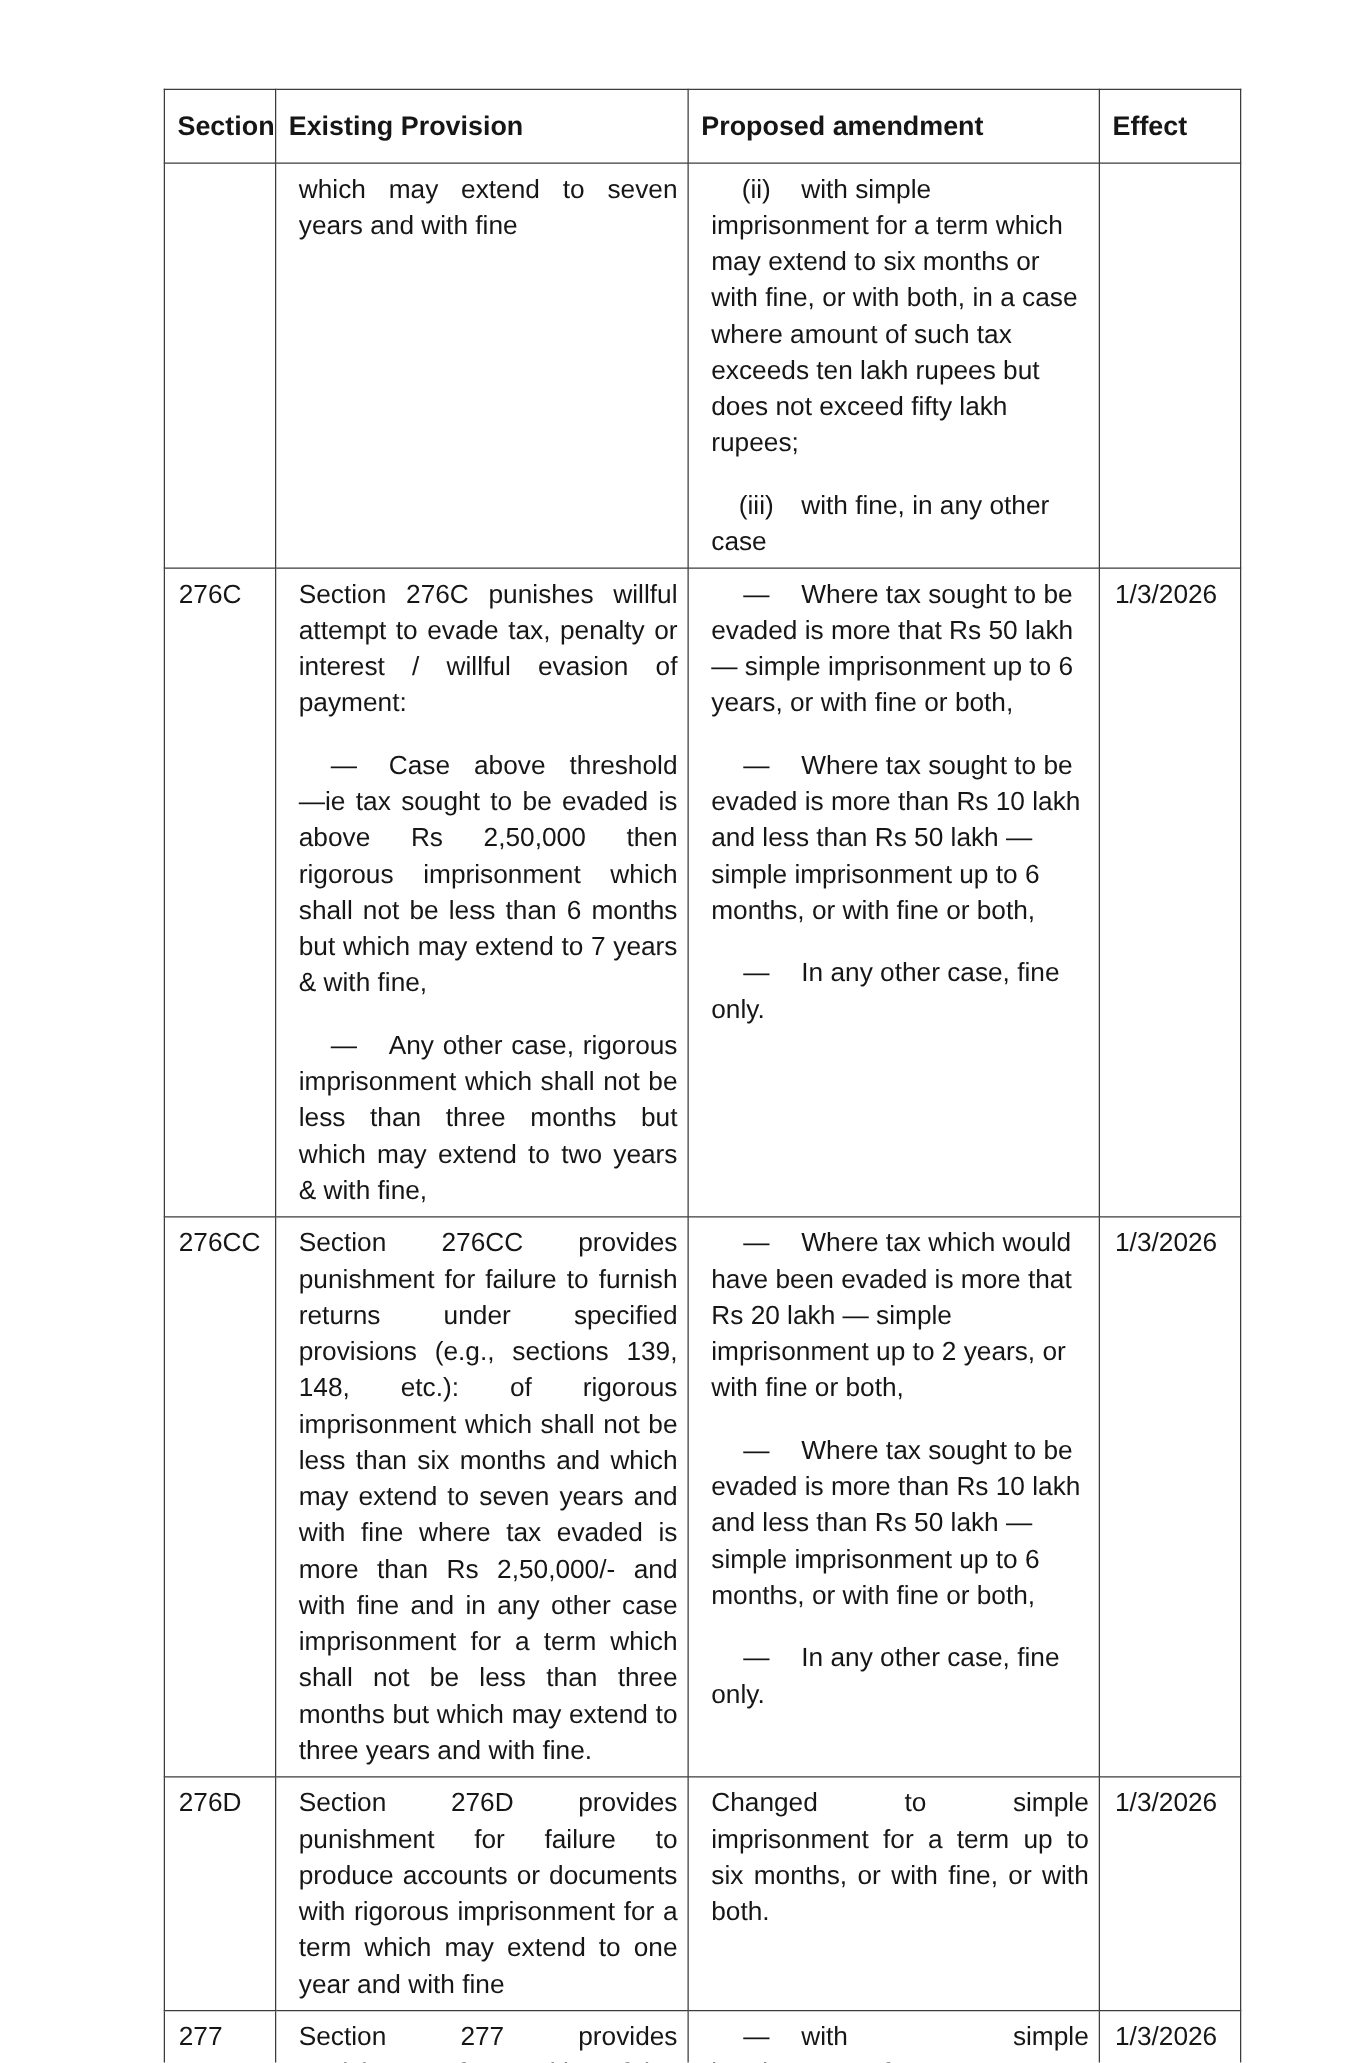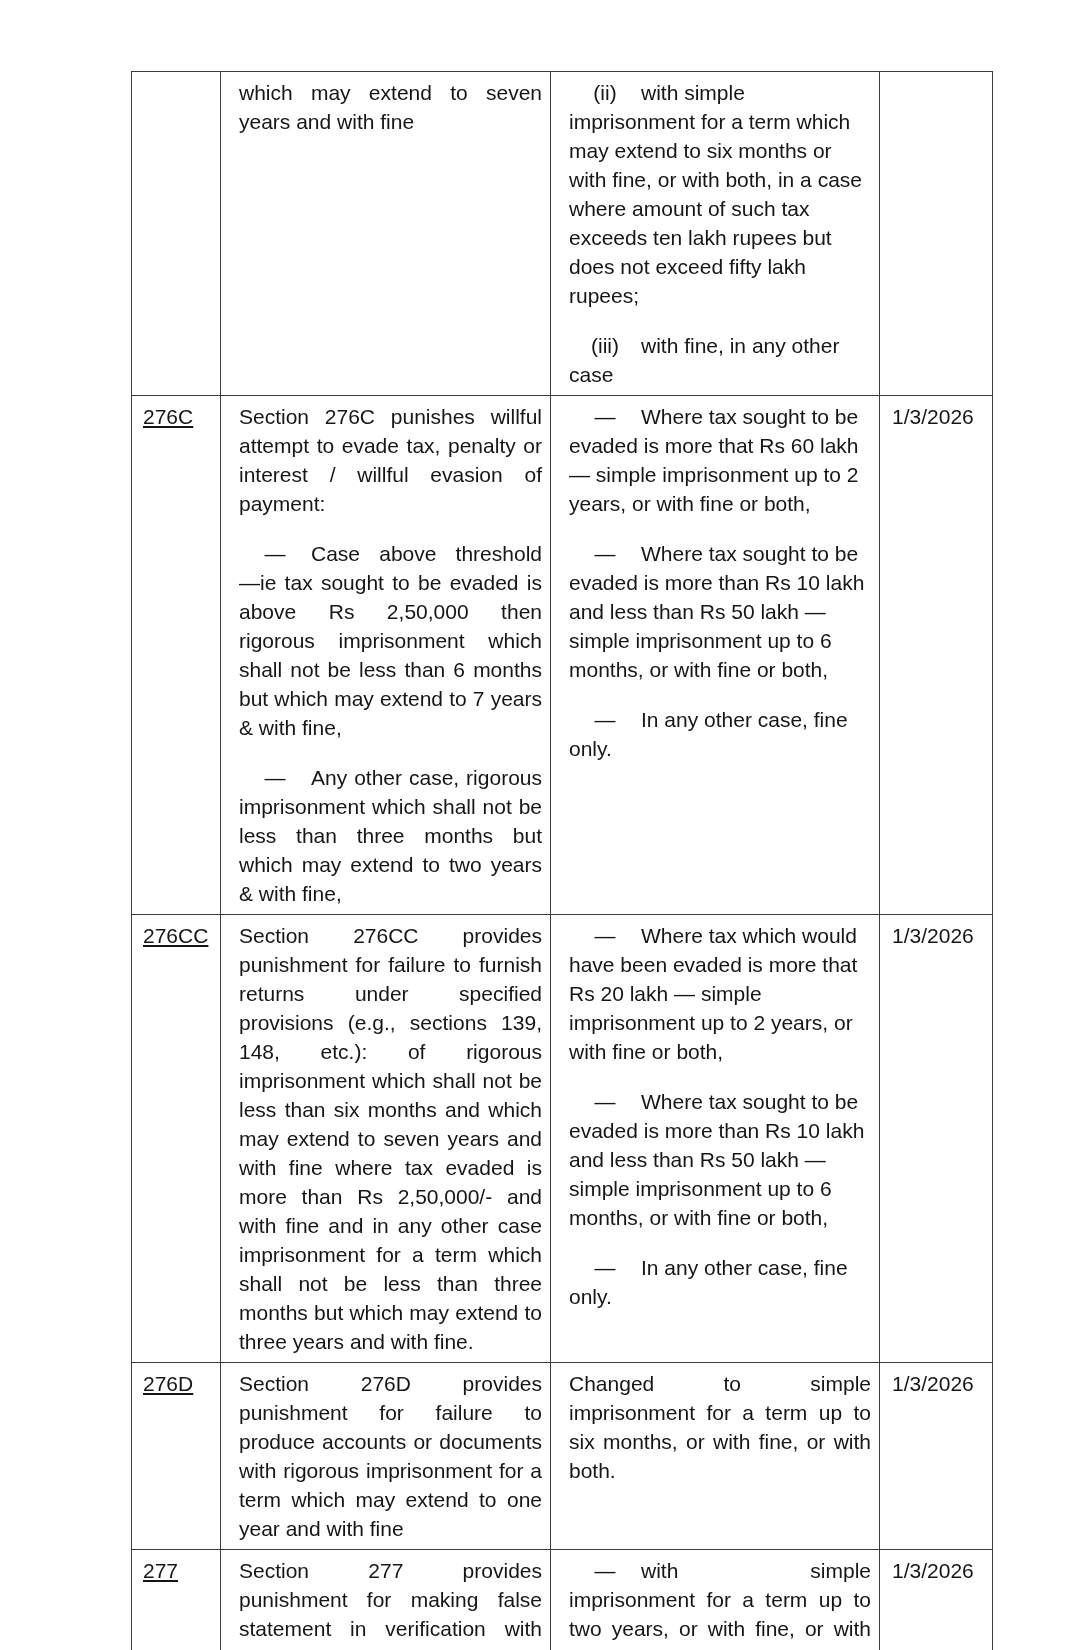--- a/index.html
+++ b/index.html
@@ -31,21 +31,21 @@
     line-height: 29px;
     overflow: hidden;
   }
   .doc-table th {
     font-weight: bold;
     text-align: left;
     vertical-align: middle;
     padding-left: 10px;
     font-size: 21.5px;
   }
-  .doc-table td.section-col { padding-left: 11px; text-decoration: underline; }
+  .doc-table td.section-col { padding-left: 11px; }
   .doc-table td.effect-col  { padding-left: 12px; }
   .doc-table p {
     margin: 0 0 21px 10px;
   }
   .doc-table p:last-child { margin-bottom: 0; }
   .just p  { text-align: justify; }
   .leftal p { text-align: left; }
   .tab {
     display: inline-block;
     width: 72px;
@@ -64,20 +64,26 @@
 
 <div class="page">
   <table class="doc-table">
     <colgroup>
       <col style="width:89px">
       <col style="width:330px">
       <col style="width:329px">
       <col style="width:113px">
     </colgroup>
     <tbody>
+        <tr class="h-head">
+      <th>Section</th>
+      <th>Existing Provision</th>
+      <th>Proposed amendment</th>
+      <th>Effect</th>
+    </tr>
 
     <tr class="h-r0">
       <td class="section-col"></td>
       <td class="just">
         <p><span>which may extend to seven years and with fine</span></p>
       </td>
       <td class="leftal">
         <p><span class="tab">(ii)</span><span>with simple imprisonment for a term which may extend to six months or with fine, or with both, in a case where amount of such tax exceeds ten lakh rupees but does not exceed fifty lakh rupees;</span></p>
         <p><span class="tab">(iii)</span><span>with fine, in any other case</span></p>
       </td>
@@ -85,21 +91,21 @@
     </tr>
 
     <tr class="h-r1">
       <td class="section-col">276C</td>
       <td class="just">
         <p><span>Section 276C punishes willful attempt to evade tax, penalty or interest / willful evasion of payment:</span></p>
         <p><span class="tab">—</span><span>Case above threshold —ie tax sought to be evaded is above Rs 2,50,000 then rigorous imprisonment which shall not be less than 6 months  but which may extend to 7 years &amp; with fine,</span></p>
         <p><span class="tab">—</span><span>Any other case, rigorous imprisonment which shall not be less than three months  but which may extend to two years &amp; with fine,</span></p>
       </td>
       <td class="leftal">
-        <p><span class="tab">—</span><span>Where tax sought to be evaded is more that Rs 60 lakh — simple imprisonment up to 2 years, or with fine or both,</span></p>
+        <p><span class="tab">—</span><span>Where tax sought to be evaded is more that Rs 50 lakh — simple imprisonment up to 6 years, or with fine or both,</span></p>
         <p><span class="tab">—</span><span>Where tax sought to be evaded is more than Rs 10 lakh and less than Rs 50 lakh — simple imprisonment up to 6 months, or with fine or both,</span></p>
         <p><span class="tab">—</span><span>In any other case, fine only.</span></p>
       </td>
       <td class="effect-col">1/3/2026</td>
     </tr>
 
     <tr class="h-r2">
       <td class="section-col">276CC</td>
       <td class="just">
         <p><span>Section 276CC provides punishment for failure to furnish returns under specified provisions (e.g., sections 139, 148, etc.): of rigorous imprisonment which shall not be less than six months and which may extend to seven years and with fine where tax evaded is more than Rs 2,50,000/-  and with fine and in any other case imprisonment for a term which shall not be less than three months but which  may extend to three years and with fine.</span></p>

